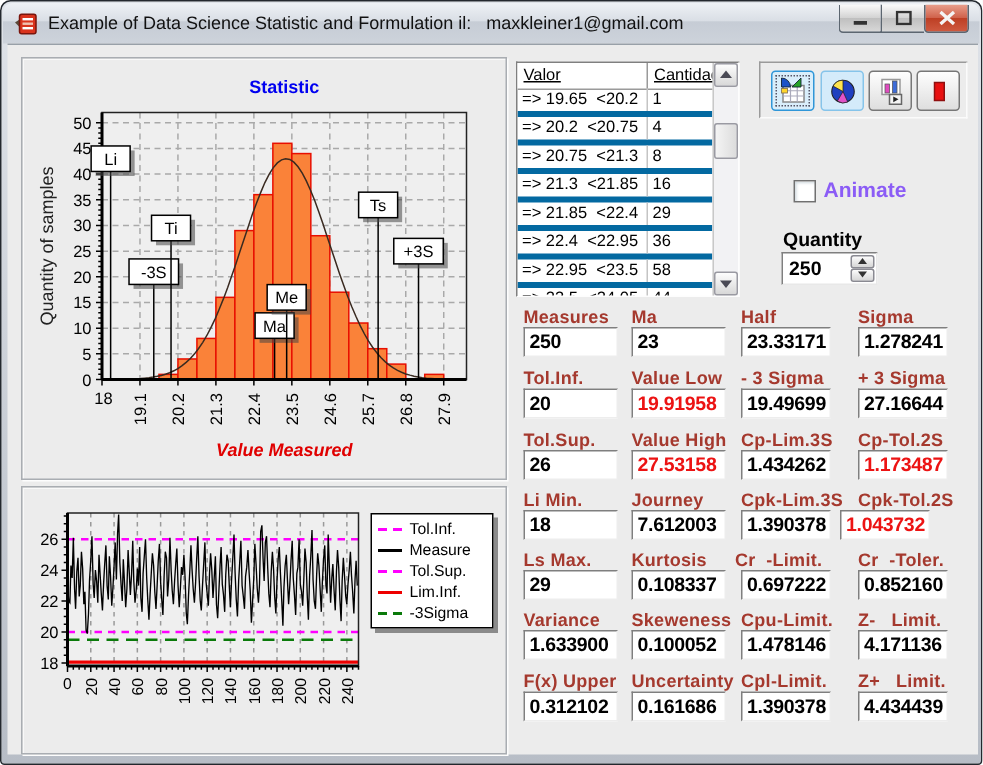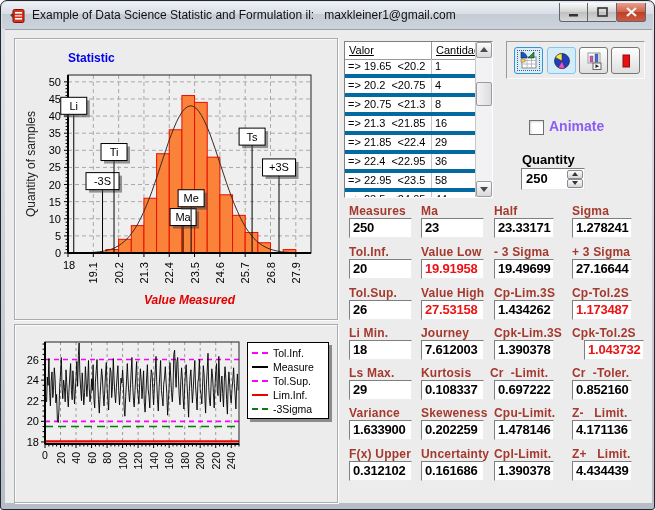--- a/index.html
+++ b/index.html
@@ -12,21 +12,21 @@
   .winbtns{position:absolute;top:1px;right:7px;display:flex;}
   .wbtn{height:19px;border:1px solid #5c6670;border-top:none;border-radius:0 0 3px 3px;box-sizing:border-box;
     background:linear-gradient(#fbfbfb,#d2d2d2 50%,#bfbfbf 51%,#d8d8d8);display:flex;align-items:center;justify-content:center;margin-left:0;}
   .wbtn.minb{width:29px;border-radius:0 0 0 3px;}
   .wbtn.maxb{width:28px;border-left:none;border-right:none;border-radius:0;}
   .wbtn.closeb{width:30px;background:linear-gradient(#e99f8c,#cf614a 50%,#bd3f24 51%,#cf5a40);border-radius:0 0 3px 3px;}
   .client{position:absolute;left:4px;top:28px;width:647px;height:474px;background:#ececec;border-top:1px solid #98a0a8;box-sizing:border-box;}
   .panel{position:absolute;background:#ececec;border:1px solid #a9adb2;box-shadow:inset 1px 1px 0 #f9f9f9, 1px 1px 0 #fdfdfd;box-sizing:border-box;}
   #hist-panel{left:9px;top:8px;width:324px;height:282px;}
   #ctrl-panel{left:9px;top:294px;width:324px;height:179px;}
-  .chart-title{position:absolute;left:53px;width:243px;top:12px;font-size:12px;font-weight:700;color:#0000f0;}
+  .chart-title{position:absolute;left:53px;width:243px;top:12px;text-align:center;font-size:12px;font-weight:700;color:#0000f0;}
   .chart-xlabel{position:absolute;left:53px;width:243px;top:254px;text-align:center;font-size:12px;font-weight:700;font-style:italic;color:#e00000;}
   .chart-ylabel{position:absolute;left:-64px;top:118px;width:160px;height:14px;transform:rotate(-90deg);text-align:center;font-size:12px;color:#222;}
   
   #freq-grid{position:absolute;left:339px;top:11px;width:149px;height:157px;background:#ffffff;border:1px solid;border-color:#7f7f7f #fdfdfd #fdfdfd #7f7f7f;box-sizing:border-box;font-size:11px;color:#000;}
   .grid-head{display:flex;height:17px;border-bottom:1px solid #9a9a9a;background:#fff;}
   .grid-head span{text-decoration:underline;line-height:16px;}
   .gh1{width:87px;padding-left:4px;border-right:1px solid #9a9a9a;box-sizing:border-box;}
   .gh2{flex:1;padding-left:4px;}
   .grid-rows{position:absolute;left:0;top:17px;right:17px;bottom:0;overflow:hidden;}
   .g-row{display:flex;height:15px;border-bottom:4px solid #0369a1;white-space:pre;}
@@ -511,33 +511,33 @@
           <div class="stat-field" style="left: 145px; top: 96px; width: 60px;">1.434262</div>
           <div class="stat-label" style="left: 223px; top: 82px;">Cp-Tol.2S</div>
           <div class="stat-field red" style="left: 223px; top: 96px; width: 60px;">1.173487</div>
           <div class="stat-label" style="left: 0px; top: 122px;">Li Min.</div>
           <div class="stat-field" style="left: 0px; top: 136px; width: 63px;">18</div>
           <div class="stat-label" style="left: 72px; top: 122px;">Journey</div>
           <div class="stat-field" style="left: 72px; top: 136px; width: 63px;">7.612003</div>
           <div class="stat-label" style="left: 145px; top: 122px;">Cpk-Lim.3S</div>
           <div class="stat-field" style="left: 145px; top: 136px; width: 60px;">1.390378</div>
           <div class="stat-label" style="left: 223px; top: 122px;">Cpk-Tol.2S</div>
-          <div class="stat-field red" style="left: 235px; top: 136px; width: 60px;">1.043732</div>
+          <div class="stat-field red" style="left: 211px; top: 136px; width: 60px;">1.043732</div>
           <div class="stat-label" style="left: 0px; top: 162px;">Ls Max.</div>
           <div class="stat-field" style="left: 0px; top: 176px; width: 63px;">29</div>
           <div class="stat-label" style="left: 72px; top: 162px;">Kurtosis</div>
           <div class="stat-field" style="left: 72px; top: 176px; width: 63px;">0.108337</div>
           <div class="stat-label" style="left: 141px; top: 162px;">Cr  -Limit.</div>
           <div class="stat-field" style="left: 145px; top: 176px; width: 60px;">0.697222</div>
           <div class="stat-label" style="left: 223px; top: 162px;">Cr  -Toler.</div>
           <div class="stat-field" style="left: 223px; top: 176px; width: 60px;">0.852160</div>
           <div class="stat-label" style="left: 0px; top: 202px;">Variance</div>
           <div class="stat-field" style="left: 0px; top: 216px; width: 63px;">1.633900</div>
           <div class="stat-label" style="left: 72px; top: 202px;">Skeweness</div>
-          <div class="stat-field" style="left: 72px; top: 216px; width: 63px;">0.202259</div>
+          <div class="stat-field" style="left: 72px; top: 216px; width: 63px;">0.100052</div>
           <div class="stat-label" style="left: 145px; top: 202px;">Cpu-Limit.</div>
           <div class="stat-field" style="left: 145px; top: 216px; width: 60px;">1.478146</div>
           <div class="stat-label" style="left: 223px; top: 202px;">Z-   Limit.</div>
           <div class="stat-field" style="left: 223px; top: 216px; width: 60px;">4.171136</div>
           <div class="stat-label" style="left: 0px; top: 243px;">F(x) Upper</div>
           <div class="stat-field" style="left: 0px; top: 257px; width: 63px;">0.312102</div>
           <div class="stat-label" style="left: 72px; top: 243px;">Uncertainty</div>
           <div class="stat-field" style="left: 72px; top: 257px; width: 63px;">0.161686</div>
           <div class="stat-label" style="left: 145px; top: 243px;">Cpl-Limit.</div>
           <div class="stat-field" style="left: 145px; top: 257px; width: 60px;">1.390378</div>

